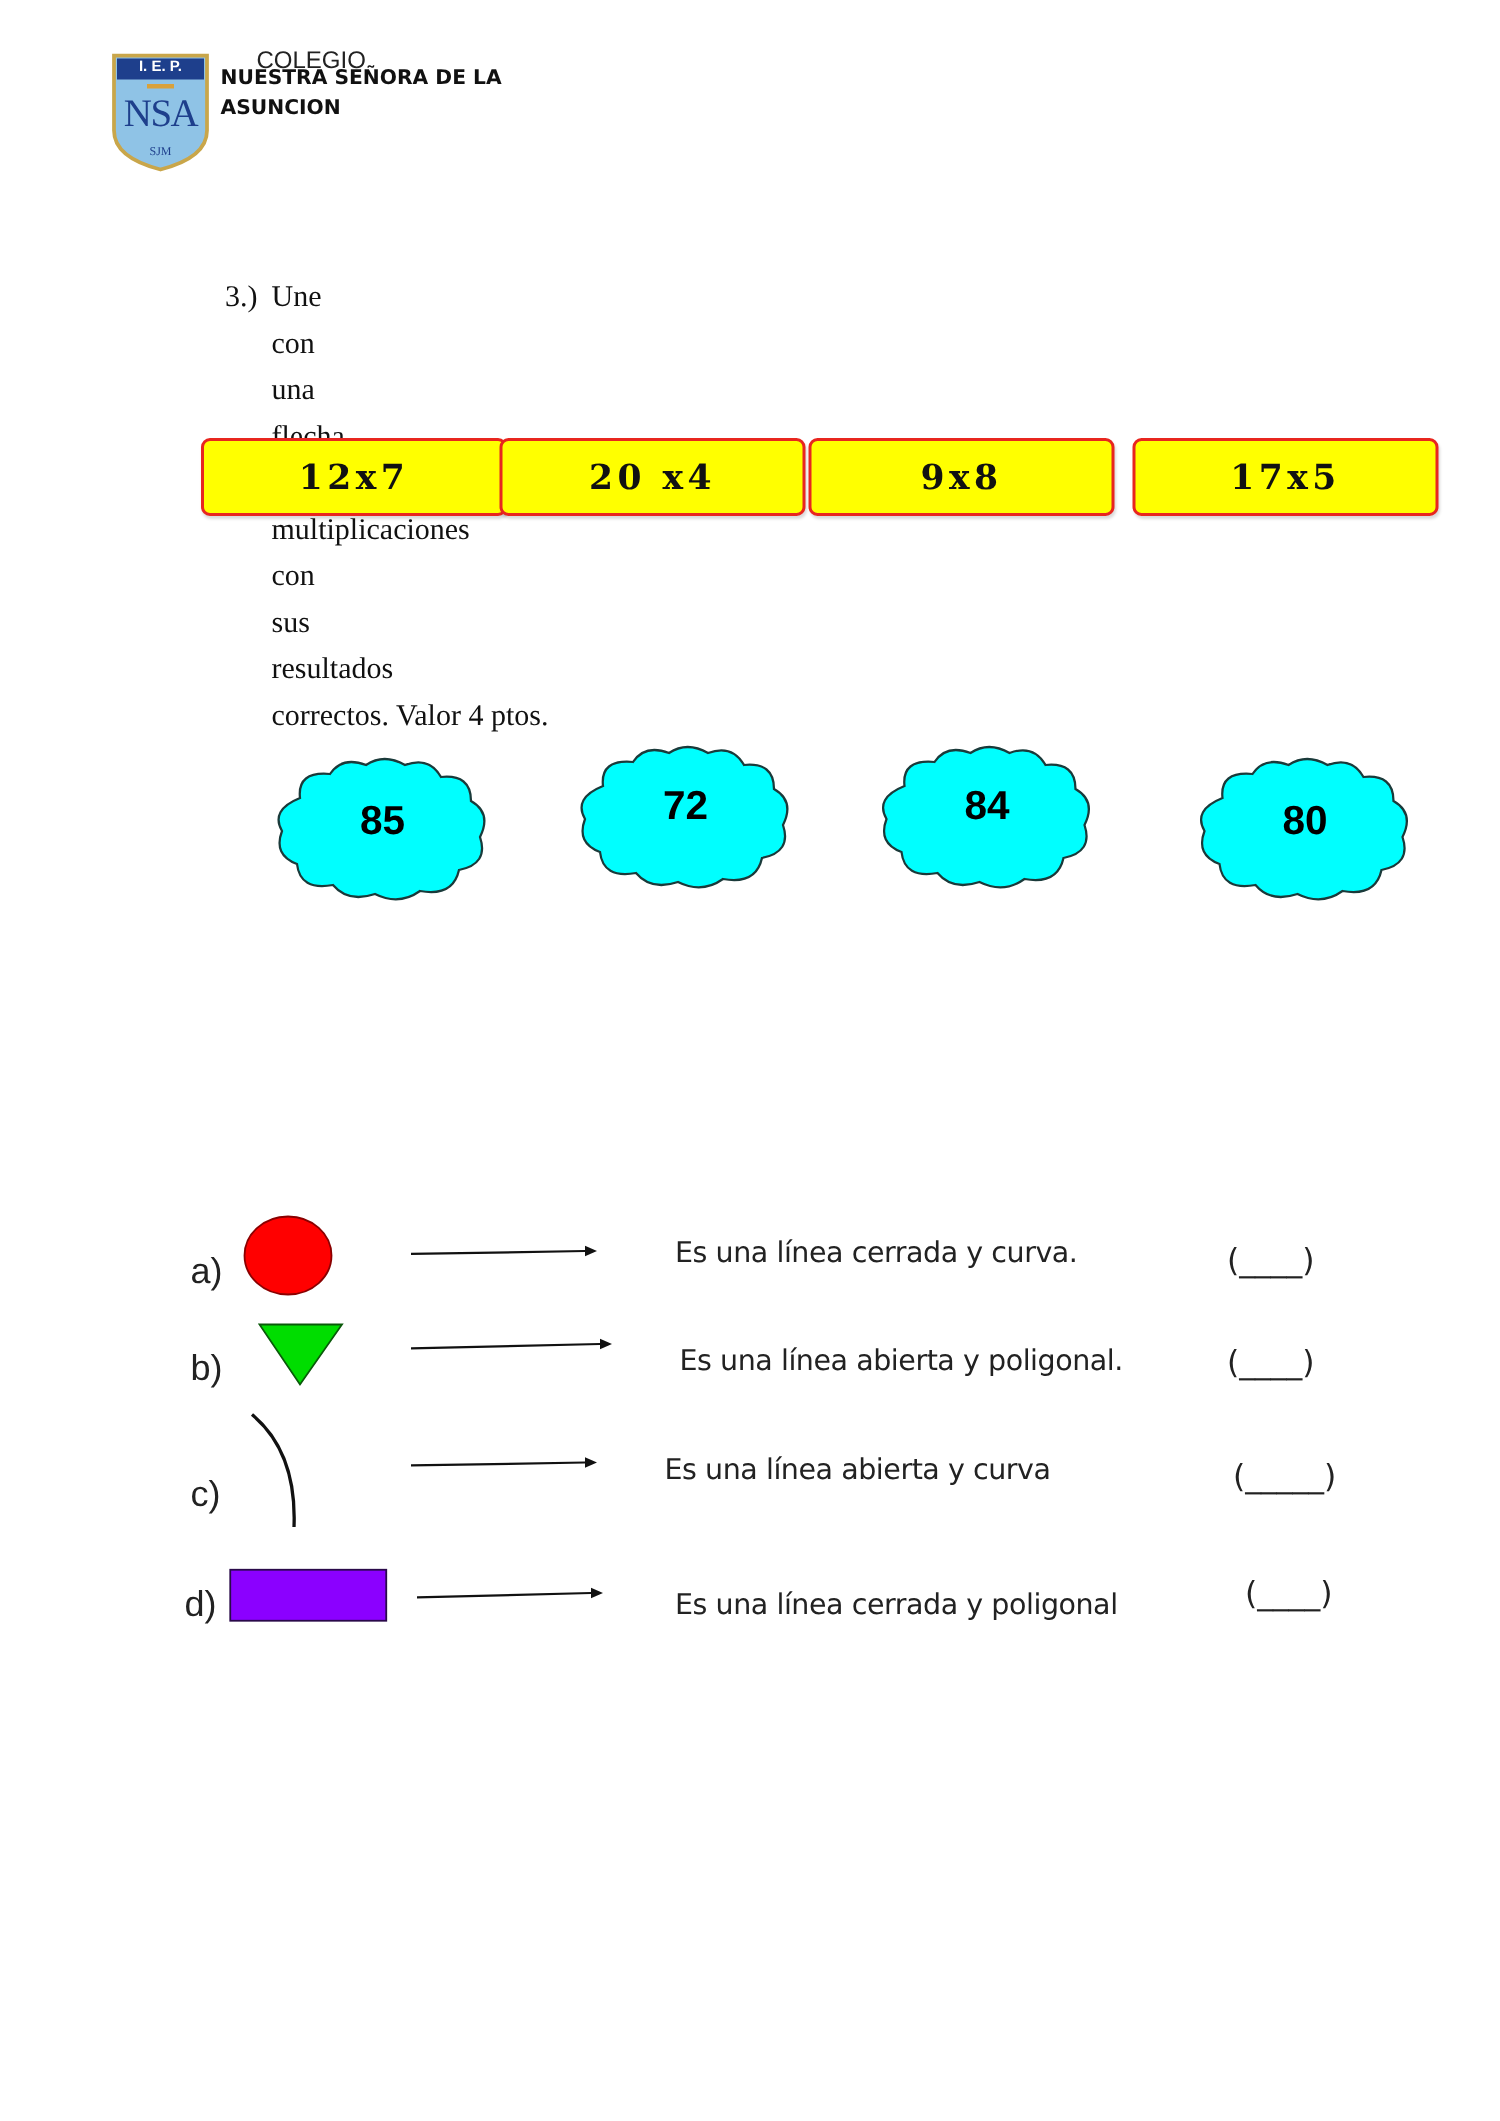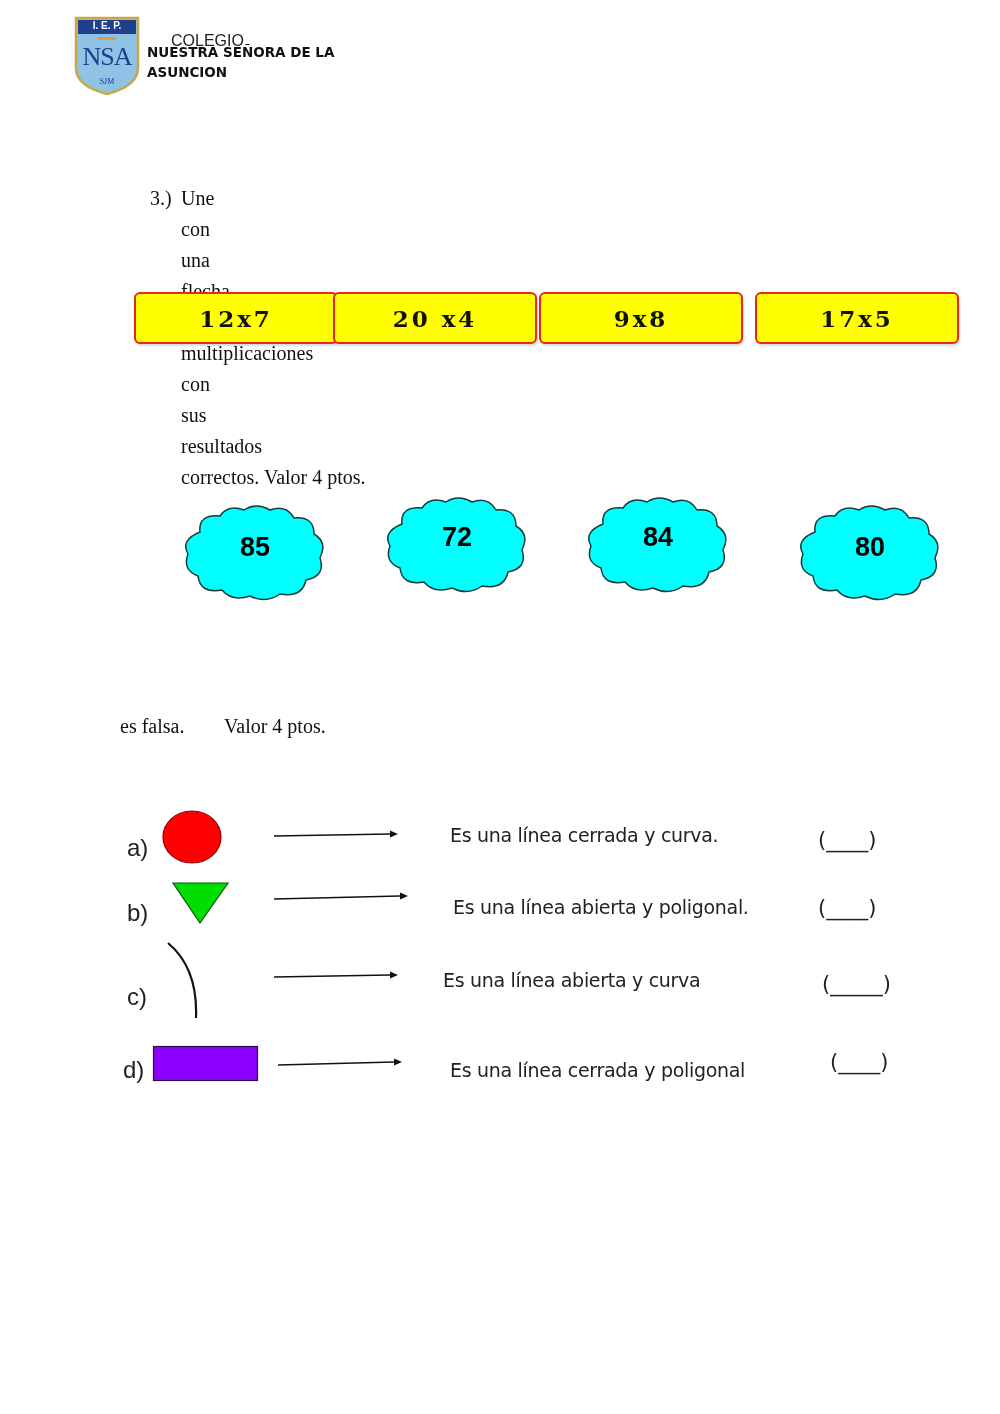--- a/index.html
+++ b/index.html
@@ -1,19 +1,19 @@
 <!DOCTYPE html>
 <html><head>
 <meta charset="utf-8">
 <style>
   html, body { margin:0; padding:0; background:#fff; }
   body { width:1000px; height:1414px; position:relative; overflow:hidden; font-family:"DejaVu Serif", serif; color:#111; }
   .abs { position:absolute; }
   
-  .shield { left:74px; top:16px; width:66px; height:80px; }
+  .shield { left:74px; top:35px; width:66px; height:80px; }
   .colegio-small { left:171px; top:32px; font-family:"Liberation Sans", sans-serif; font-size:16px; color:#222; }
   .colegio-name { left:147px; top:42px; font-family:"DejaVu Sans", sans-serif; font-weight:bold; font-size:13.5px; line-height:20px; color:#111; }
   
   .q3 { left:150px; top:183px; width:728px; font-size:20px; line-height:31px; font-family:"Liberation Serif", serif; }
   .q3 .num { position:absolute; left:0; top:0; }
   .q3 .text { margin-left:31px; text-align:justify; text-align-last:left; }
   .q3 .line1 { display:flex; justify-content:space-between;flex-direction:column; }
   .q4 { left:120px; top:711px; width:750px; font-size:20px; line-height:31px; font-family:"Liberation Serif", serif; }
   
   .mbox { position:absolute; top:292px; width:204px; height:52px; background:#ffff00; border:2px solid #e8261f; border-radius:6px; box-sizing:border-box; display:flex; align-items:center; justify-content:center; font-family:"DejaVu Serif", serif; font-weight:bold; font-size:23px; letter-spacing:3px; color:#111; box-shadow:1px 2px 2px rgba(0,0,0,0.15); }
@@ -88,21 +88,20 @@
   <span style="top:28px;">84</span>
 </div>
 <div class="cloud" style="left:795px;top:502px;">
   <svg width="150" height="100" viewBox="0 0 150 100">
     <path d="M20 30 Q18 12 40 14 Q48 2 64 8 Q76 0 90 8 Q106 2 114 16 Q134 14 134 32 Q148 40 140 56 Q146 74 126 78 Q122 96 100 92 Q86 102 70 94 Q52 100 42 88 Q20 92 18 74 Q2 68 8 52 Q0 38 20 30 Z" fill="#00ffff" stroke="#1a3a3a" stroke-width="1.5"></path>
   </svg>
   <span style="top:30px;">80</span>
 </div>
 
 <div class="abs q4">
-  <div style="white-space:pre;">es falsa.        Valor 4 ptos.</div>
 </div>
 
 <span class="item-label" style="left:127px;top:834px;">a)</span>
 <svg class="abs" style="left:162px;top:810px;" width="62" height="56">
   <ellipse cx="30" cy="27" rx="29" ry="26" fill="#ff0000" stroke="#8a0000" stroke-width="1.2"></ellipse>
 </svg>
 <svg class="arrow" style="left:274px;top:829px;" width="125" height="12">
   <line x1="0" y1="7" x2="116" y2="5" stroke="#111" stroke-width="1.5"></line>
     <polygon points="116,1.5 124,5 116,8.5" fill="#111"></polygon>
 </svg>

